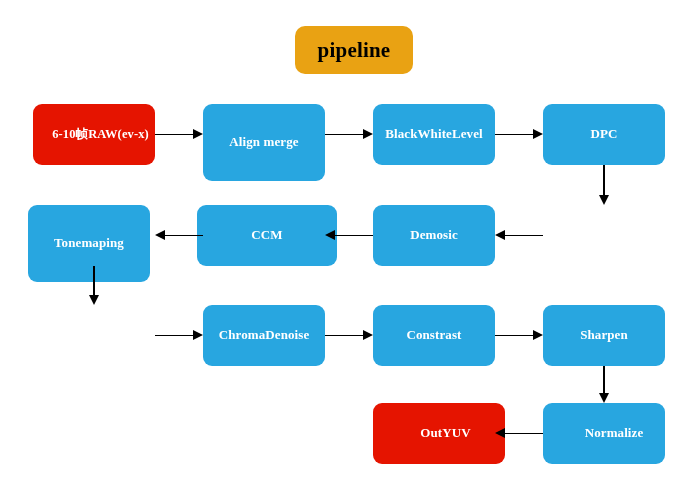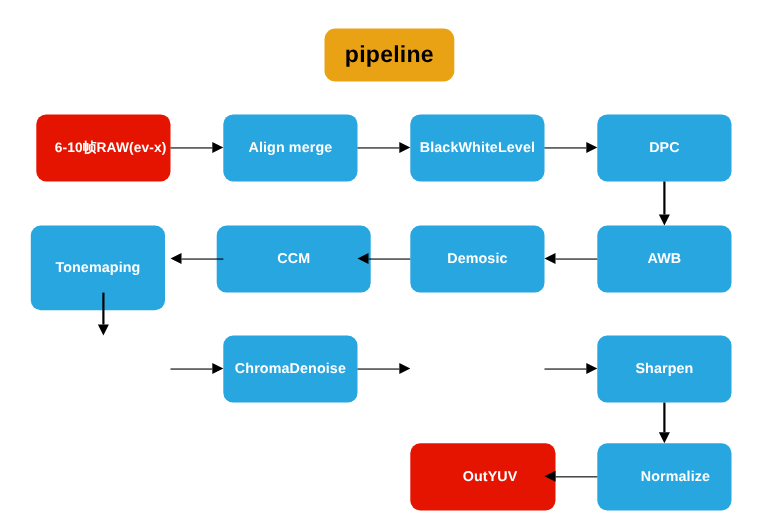--- a/index.html
+++ b/index.html
@@ -21,20 +21,21 @@
     border-radius: 9px;
     display: flex;
     align-items: center;
     justify-content: center;
     color: #ffffff;
     font-weight: bold;
     font-size: 13px;
     letter-spacing: 0.1px;
     line-height: 1.15;
     white-space: nowrap;
+    font-family: Liberation Serif, serif;
   }
   .node.blue   { background: #28a6e0; }
   .node.red    { background: #e51400; padding-left: 13px; }
   .node.title  {
     background: #e9a213;
     color: #000000;
     font-size: 21px;
     font-weight: bold;
     border-radius: 10px;
     letter-spacing: 0.2px;
@@ -72,21 +73,21 @@
 <div id="page">
 
   <div class="node title" style="left:295px; top:26px; width:118px; height:48px;">
     <span class="lbl">pipeline</span>
   </div>
 
   <div class="node red raw" style="left:33px; top:104px; width:122px; height:61px;">
     <span class="lbl">6-10帧RAW(ev-x)</span>
   </div>
 
-  <div class="node blue" style="left:203px; top:104px; width:122px; height:61px;">
+  <div class="node blue" style="left:203px; top:104px; width:122px; height:77px;">
     <span class="lbl">Align merge</span>
   </div>
 
   <div class="node blue" style="left:373px; top:104px; width:122px; height:61px;">
     <span class="lbl">BlackWhiteLevel</span>
   </div>
 
   <div class="node blue" style="left:543px; top:104px; width:122px; height:61px;">
     <span class="lbl">DPC</span>
   </div>
@@ -96,29 +97,29 @@
   </div>
 
   <div class="node blue" style="left:197px; top:205px; width:140px; height:61px;">
     <span class="lbl">CCM</span>
   </div>
 
   <div class="node blue" style="left:373px; top:205px; width:122px; height:61px;">
     <span class="lbl">Demosic</span>
   </div>
 
-  <div class="node blue" style="left:543px; top:205px; width:122px; height:61px;">
-    <span class="lbl">AWB</span>
-  </div>
 
 
   <div class="node blue" style="left:203px; top:305px; width:122px; height:61px;">
     <span class="lbl">ChromaDenoise</span>
   </div>
 
+  <div class="node blue" style="left:373px; top:305px; width:122px; height:61px;">
+    <span class="lbl">Constrast</span>
+  </div>
 
   <div class="node blue" style="left:543px; top:305px; width:122px; height:61px;">
     <span class="lbl">Sharpen</span>
   </div>
 
   <div class="node red" style="left:373px; top:403px; width:132px; height:61px;">
     <span class="lbl">OutYUV</span>
   </div>
 
   <div class="node blue" style="left:543px; top:403px; width:122px; height:61px;padding-left:20px;">

